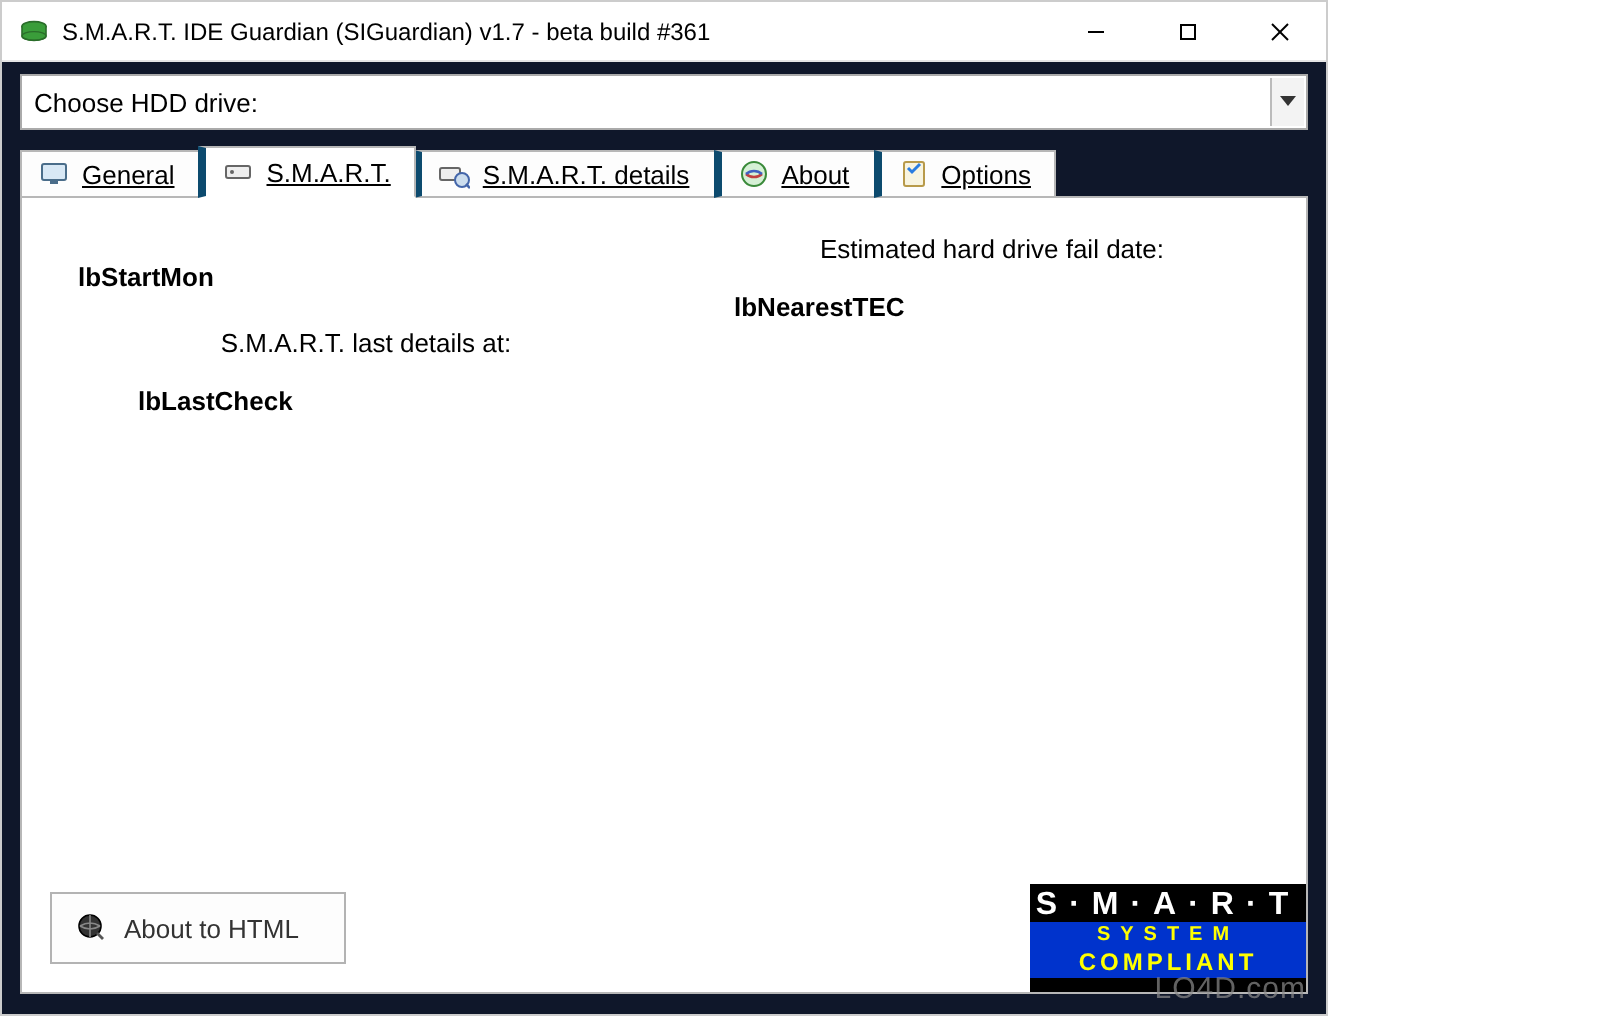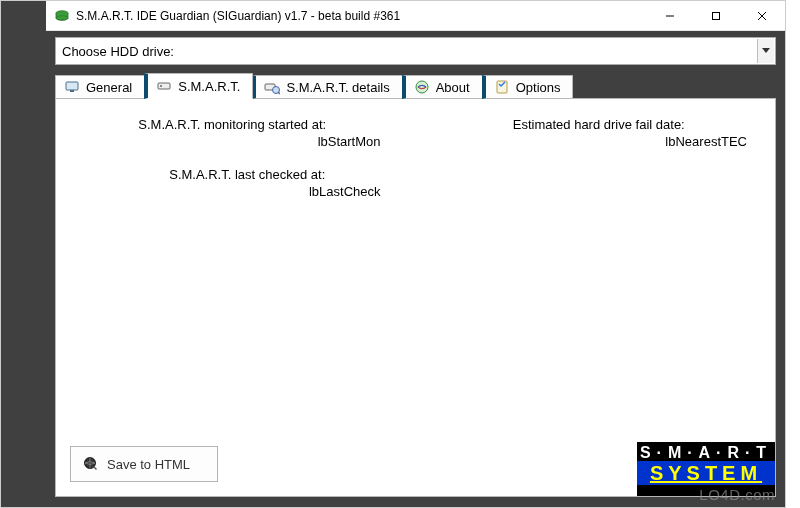--- a/index.html
+++ b/index.html
@@ -6,25 +6,24 @@
   html, body {
     margin: 0; padding: 0;
     width: 800px; height: 508px;
     font-family: "Segoe UI", Tahoma, Arial, sans-serif;
     font-size: 12px;
     background: #fff;
     color: #000;
     overflow: hidden;
   }
   .outer-frame {
-    width: 786px; height: 508px;
+    width: 664px; height: 508px;
     border: 1px solid #ccc;
     position: relative;
-    background: #404040;
-    padding-left: 45px;
+    background: #0f172a;
   }
   
   .titlebar {
     height: 30px;
     background: #fff;
     border-bottom: 1px solid #e5e5e5;
     display: flex;
     align-items: center;
     padding-left: 8px;
     position: relative;
@@ -90,20 +89,21 @@
     background: #f3f3f3;
   }
 
   
   .tabstrip {
     display: flex;
     align-items: flex-end;
     padding: 0 0 0 9px;
     height: 26px;
     position: relative;
+    text-decoration: underline;
   }
   .tabstrip::after {
     content: "";
     position: absolute;
     left: 9px; right: 9px; bottom: 0;
     border-bottom: 1px solid #b7b7b7;
   }
   .tab {
     display: flex;
     align-items: center;
@@ -132,21 +132,21 @@
     margin: 0 9px 9px 9px;
     border: 1px solid #b7b7b7;
     border-top: none;
     background: #fff;
     height: 398px;
     position: relative;
     padding: 18px 28px;
   }
   .info-block { margin-bottom: 18px; }
   .info-label { font-size: 13px; text-align: center; }
-  .info-value { font-weight: normal; font-size: 13px; text-align: right; margin-top: 2px; }
+  .info-value { font-weight: bold; font-size: 13px; text-align: left; margin-top: 14px; }
   .columns { display: flex; }
   .col { width: 320px; }
   .col.right { margin-left: 70px; }
   .col .info-block.indent { margin-left: 30px; }
 
   
   .save-btn {
     position: absolute;
     left: 14px; bottom: 14px;
     height: 36px;
@@ -169,21 +169,21 @@
     right: 0; bottom: 0;
     width: 138px; height: 54px;
     background: #000;
     line-height: 1;
     text-align: center;
     font-family: Arial, sans-serif;
     letter-spacing: 4px;
     font-weight: bold;
   }
   .smart-badge .r1 { color: #fff; font-size: 16px; padding-top: 3px; letter-spacing: 6px;}
-  .smart-badge .r2 { background: #0033cc; color: #ff0; font-size: 20px; padding: 2px 0; letter-spacing: 5px; text-decoration: underline;}
+  .smart-badge .r2 { background: #0033cc; color: #ff0; font-size: 10px; padding: 2px 0; letter-spacing: 5px;}
   .smart-badge .r3 { background: #0033cc; color: #ff0; font-size: 12px; padding-bottom: 2px; letter-spacing: 2px;}
 
   
   .watermark {
     position: absolute;
     right: 10px; bottom: 4px;
     color: rgba(140,140,140,0.7);
     font-size: 15px;
     font-family: Arial, sans-serif;
     letter-spacing: 0.5px;
@@ -284,47 +284,47 @@
         </svg>
       </span>
       <span>Options</span>
     </div>
   </div>
 
   <div class="tab-content">
     <div class="columns">
       <div class="col">
         <div class="info-block">
-          <div class="info-label">S.M.A.R.T. monitoring started at:</div>
           <div class="info-value">lbStartMon</div>
         </div>
         <div class="info-block indent">
-          <div class="info-label">S.M.A.R.T. last checked at:</div>
+          <div class="info-label">S.M.A.R.T. last details at:</div>
           <div class="info-value">lbLastCheck</div>
         </div>
       </div>
       <div class="col right">
         <div class="info-block">
           <div class="info-label">Estimated hard drive fail date:</div>
           <div class="info-value">lbNearestTEC</div>
         </div>
       </div>
     </div>
 
     <div class="save-btn">
       <span class="btn-icon">
         <svg width="16" height="16" viewBox="0 0 16 16">
           <circle cx="7" cy="7" r="5.5" fill="#333" stroke="#000" stroke-width="0.8"></circle>
           <path d="M2 7 q5 -3 10 0 M2 7 q5 3 10 0 M7 1.5 v11" stroke="#888" stroke-width="0.8" fill="none"></path>
           <path d="M11 10 l3 3 l-1 1 l-3 -3" fill="#555"></path>
         </svg>
       </span>
-      <span>Save to HTML</span>
+      <span>About to HTML</span>
     </div>
 
     <div class="smart-badge">
       <div class="r1">S·M·A·R·T</div>
       <div class="r2">SYSTEM</div>
+      <div class="r3">COMPLIANT</div>
     </div>
   </div>
 
   <div class="watermark">LO4D.com</div>
 </div>
 
 </body></html>

